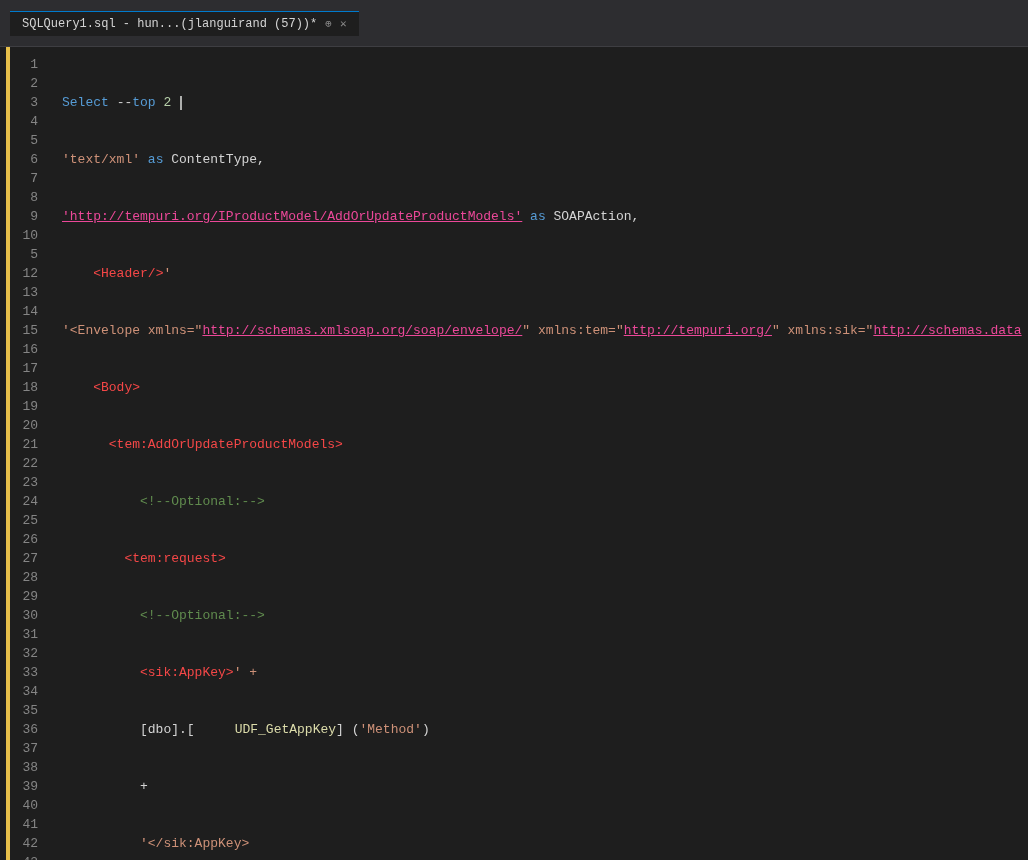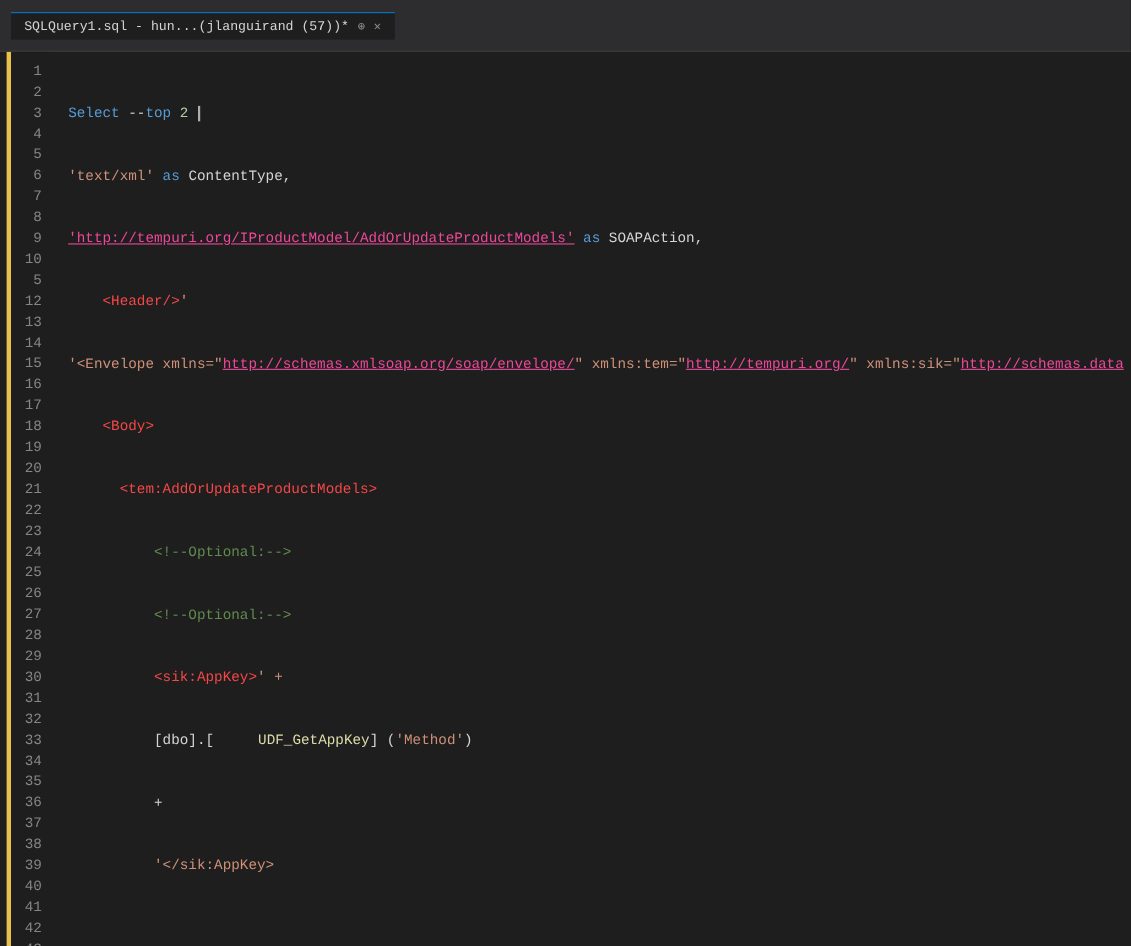--- a/index.html
+++ b/index.html
@@ -149,20 +149,21 @@
 
   <div class="code-area">
     <span class="code-line"><span class="kw">Select</span> <span class="plain">--</span><span class="kw">top</span> <span class="number">2</span> <span class="cursor"></span></span>
     <span class="code-line"><span class="str">'text/xml'</span> <span class="kw">as</span> <span class="plain">ContentType</span><span class="plain">,</span></span>
     <span class="code-line"><span class="url-text">'http://tempuri.org/IProductModel/AddOrUpdateProductModels'</span> <span class="kw">as</span> <span class="plain">SOAPAction</span><span class="plain">,</span></span>
     <span class="code-line"><span class="plain">    </span><span class="xml-tag">&lt;Header/&gt;</span><span class="str">'</span></span>
     <span class="code-line"><span class="str">'&lt;Envelope xmlns="</span><span class="url-text">http://schemas.xmlsoap.org/soap/envelope/</span><span class="str">" xmlns:tem="</span><span class="url-text">http://tempuri.org/</span><span class="str">" xmlns:sik="</span><span class="url-text">http://schemas.data</span></span>
     <span class="code-line"><span class="plain">    </span><span class="xml-tag">&lt;Body&gt;</span></span>
     <span class="code-line"><span class="plain">      </span><span class="xml-tag">&lt;tem:AddOrUpdateProductModels&gt;</span></span>
     <span class="code-line"><span class="plain">          </span><span class="green-comment">&lt;!--Optional:--&gt;</span></span>
+    <span class="code-line"><span class="plain">        </span><span class="xml-tag">&lt;tem:request&gt;</span></span>
     <span class="code-line"><span class="plain">          </span><span class="green-comment">&lt;!--Optional:--&gt;</span></span>
     <span class="code-line"><span class="plain">          </span><span class="xml-tag">&lt;sik:AppKey&gt;</span><span class="str">' +</span></span>
     <span class="code-line"><span class="plain">          </span><span class="plain">[dbo].[</span><span class="func">UDF_GetAppKey</span><span class="plain">] (</span><span class="str">'Method'</span><span class="plain">)</span></span>
     <span class="code-line"><span class="plain">          +</span></span>
     <span class="code-line"><span class="plain">          </span><span class="str">'&lt;/sik:AppKey&gt;</span></span>
     
     
     
     
     

